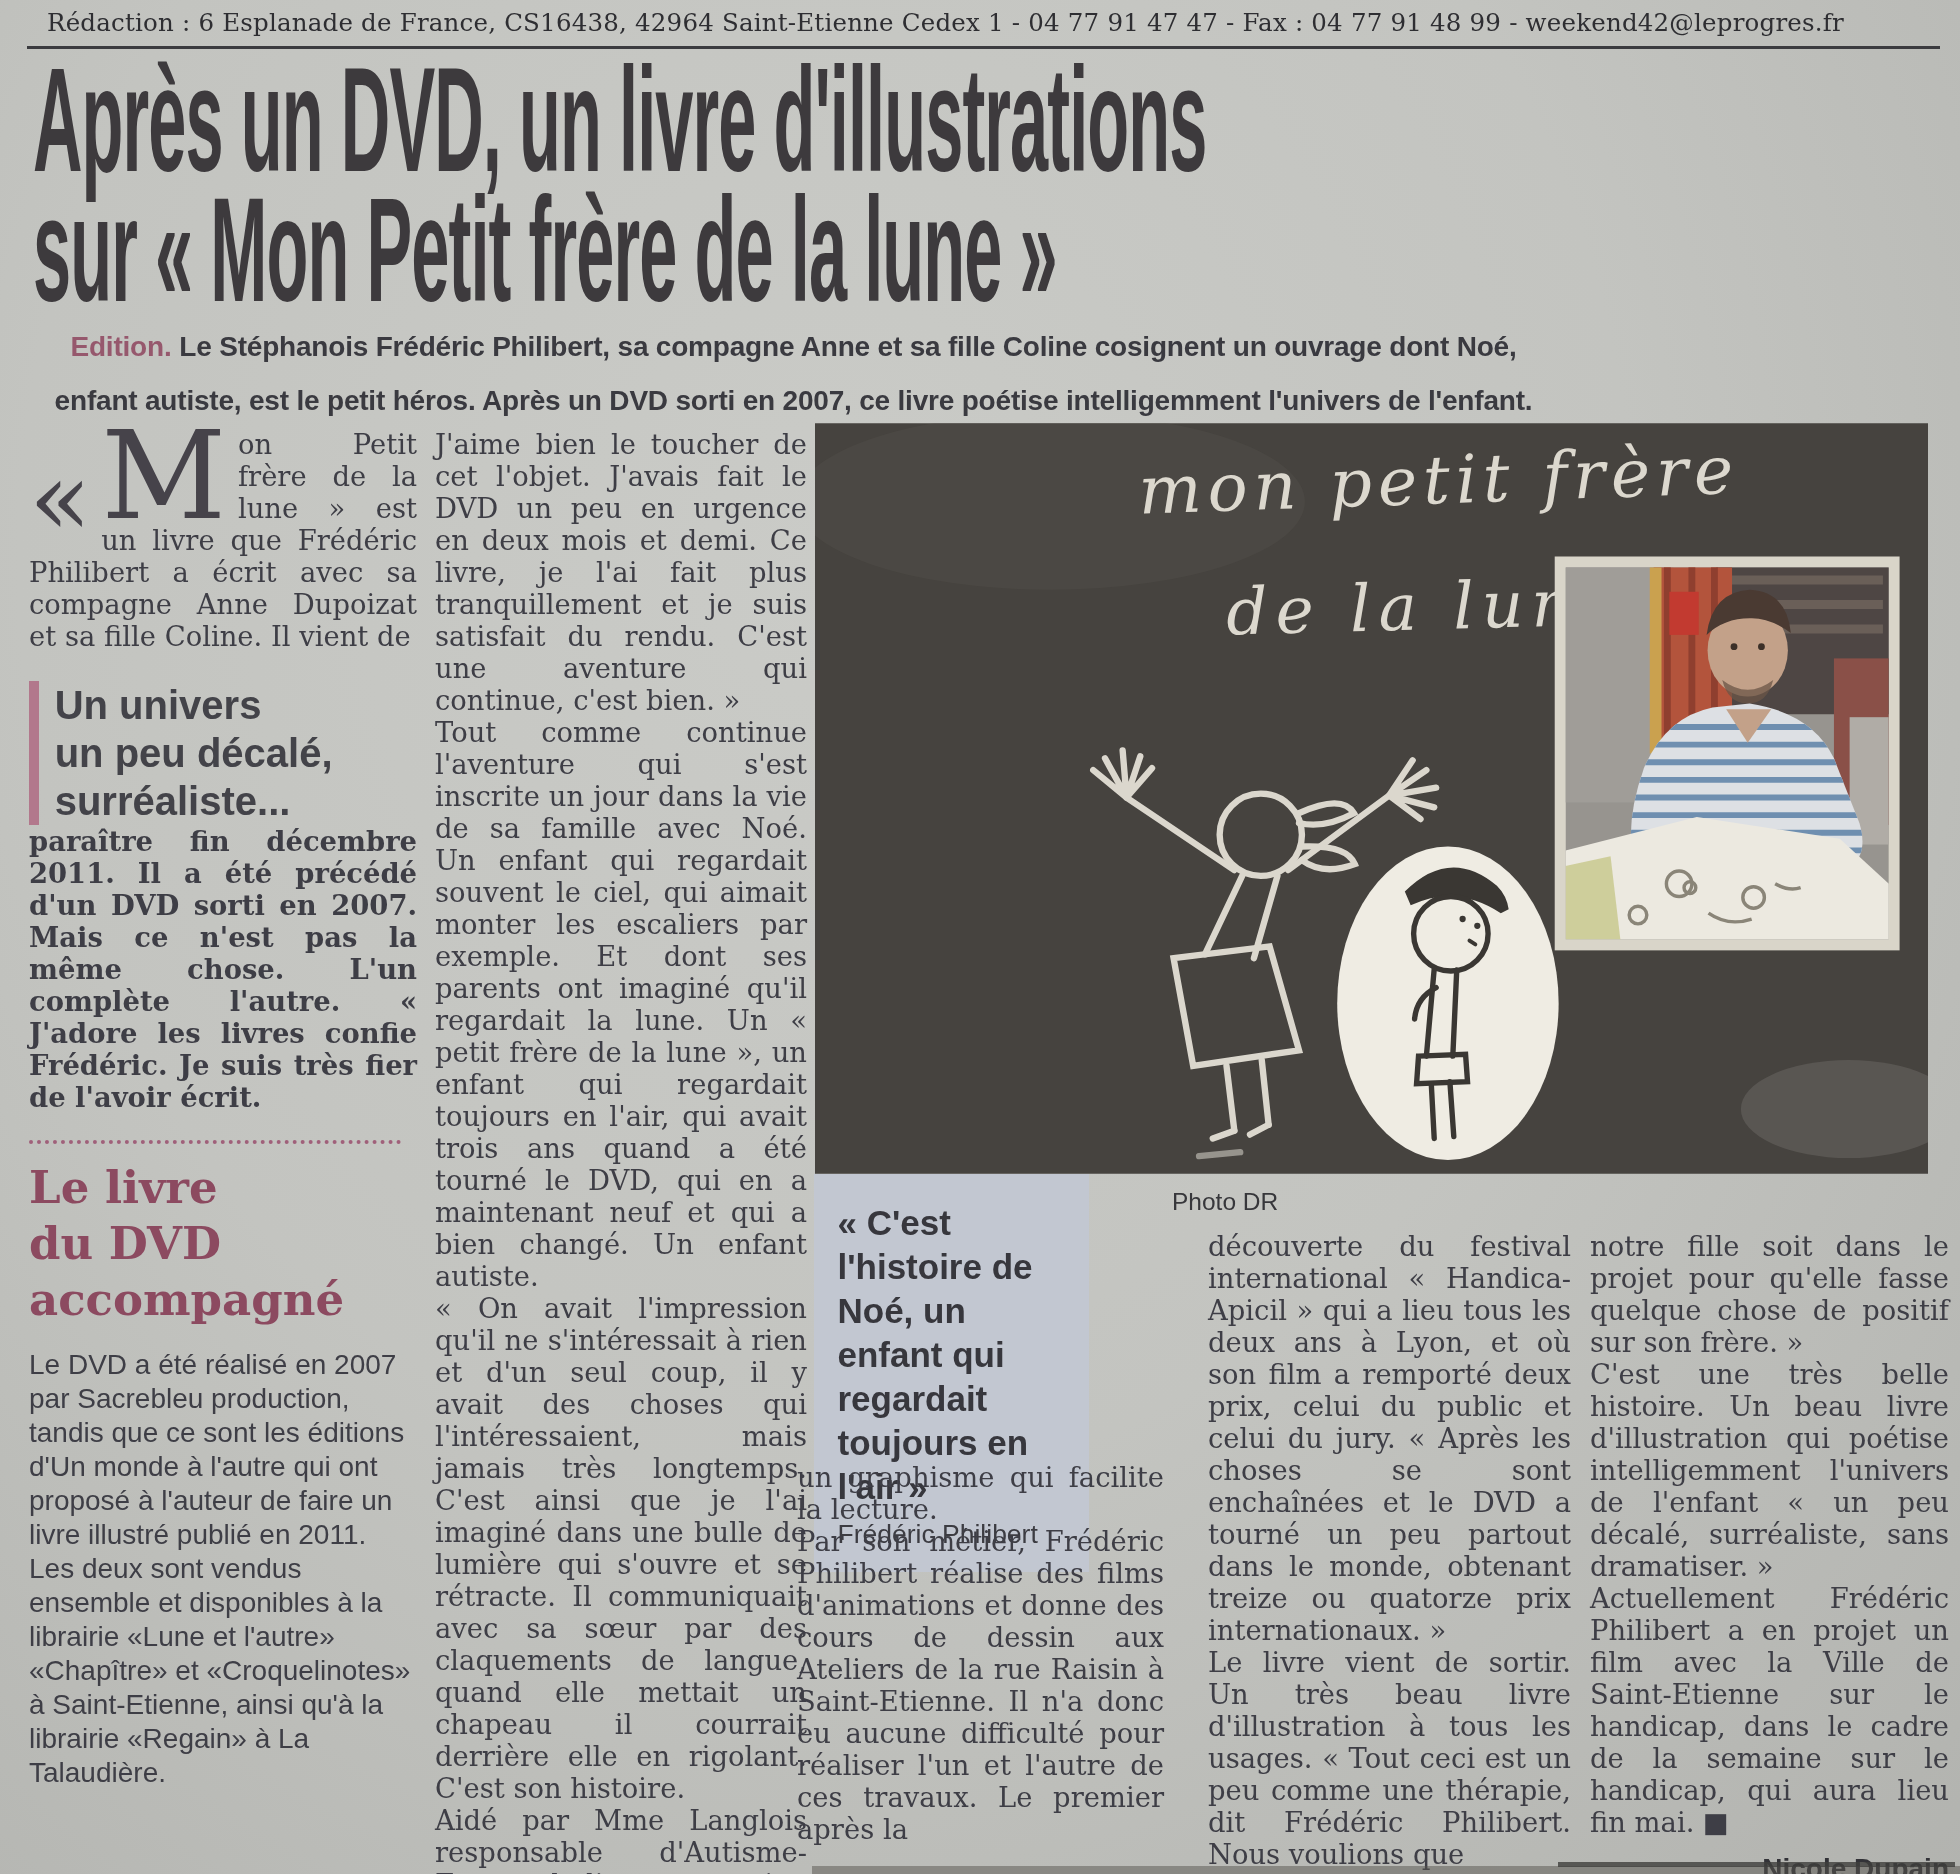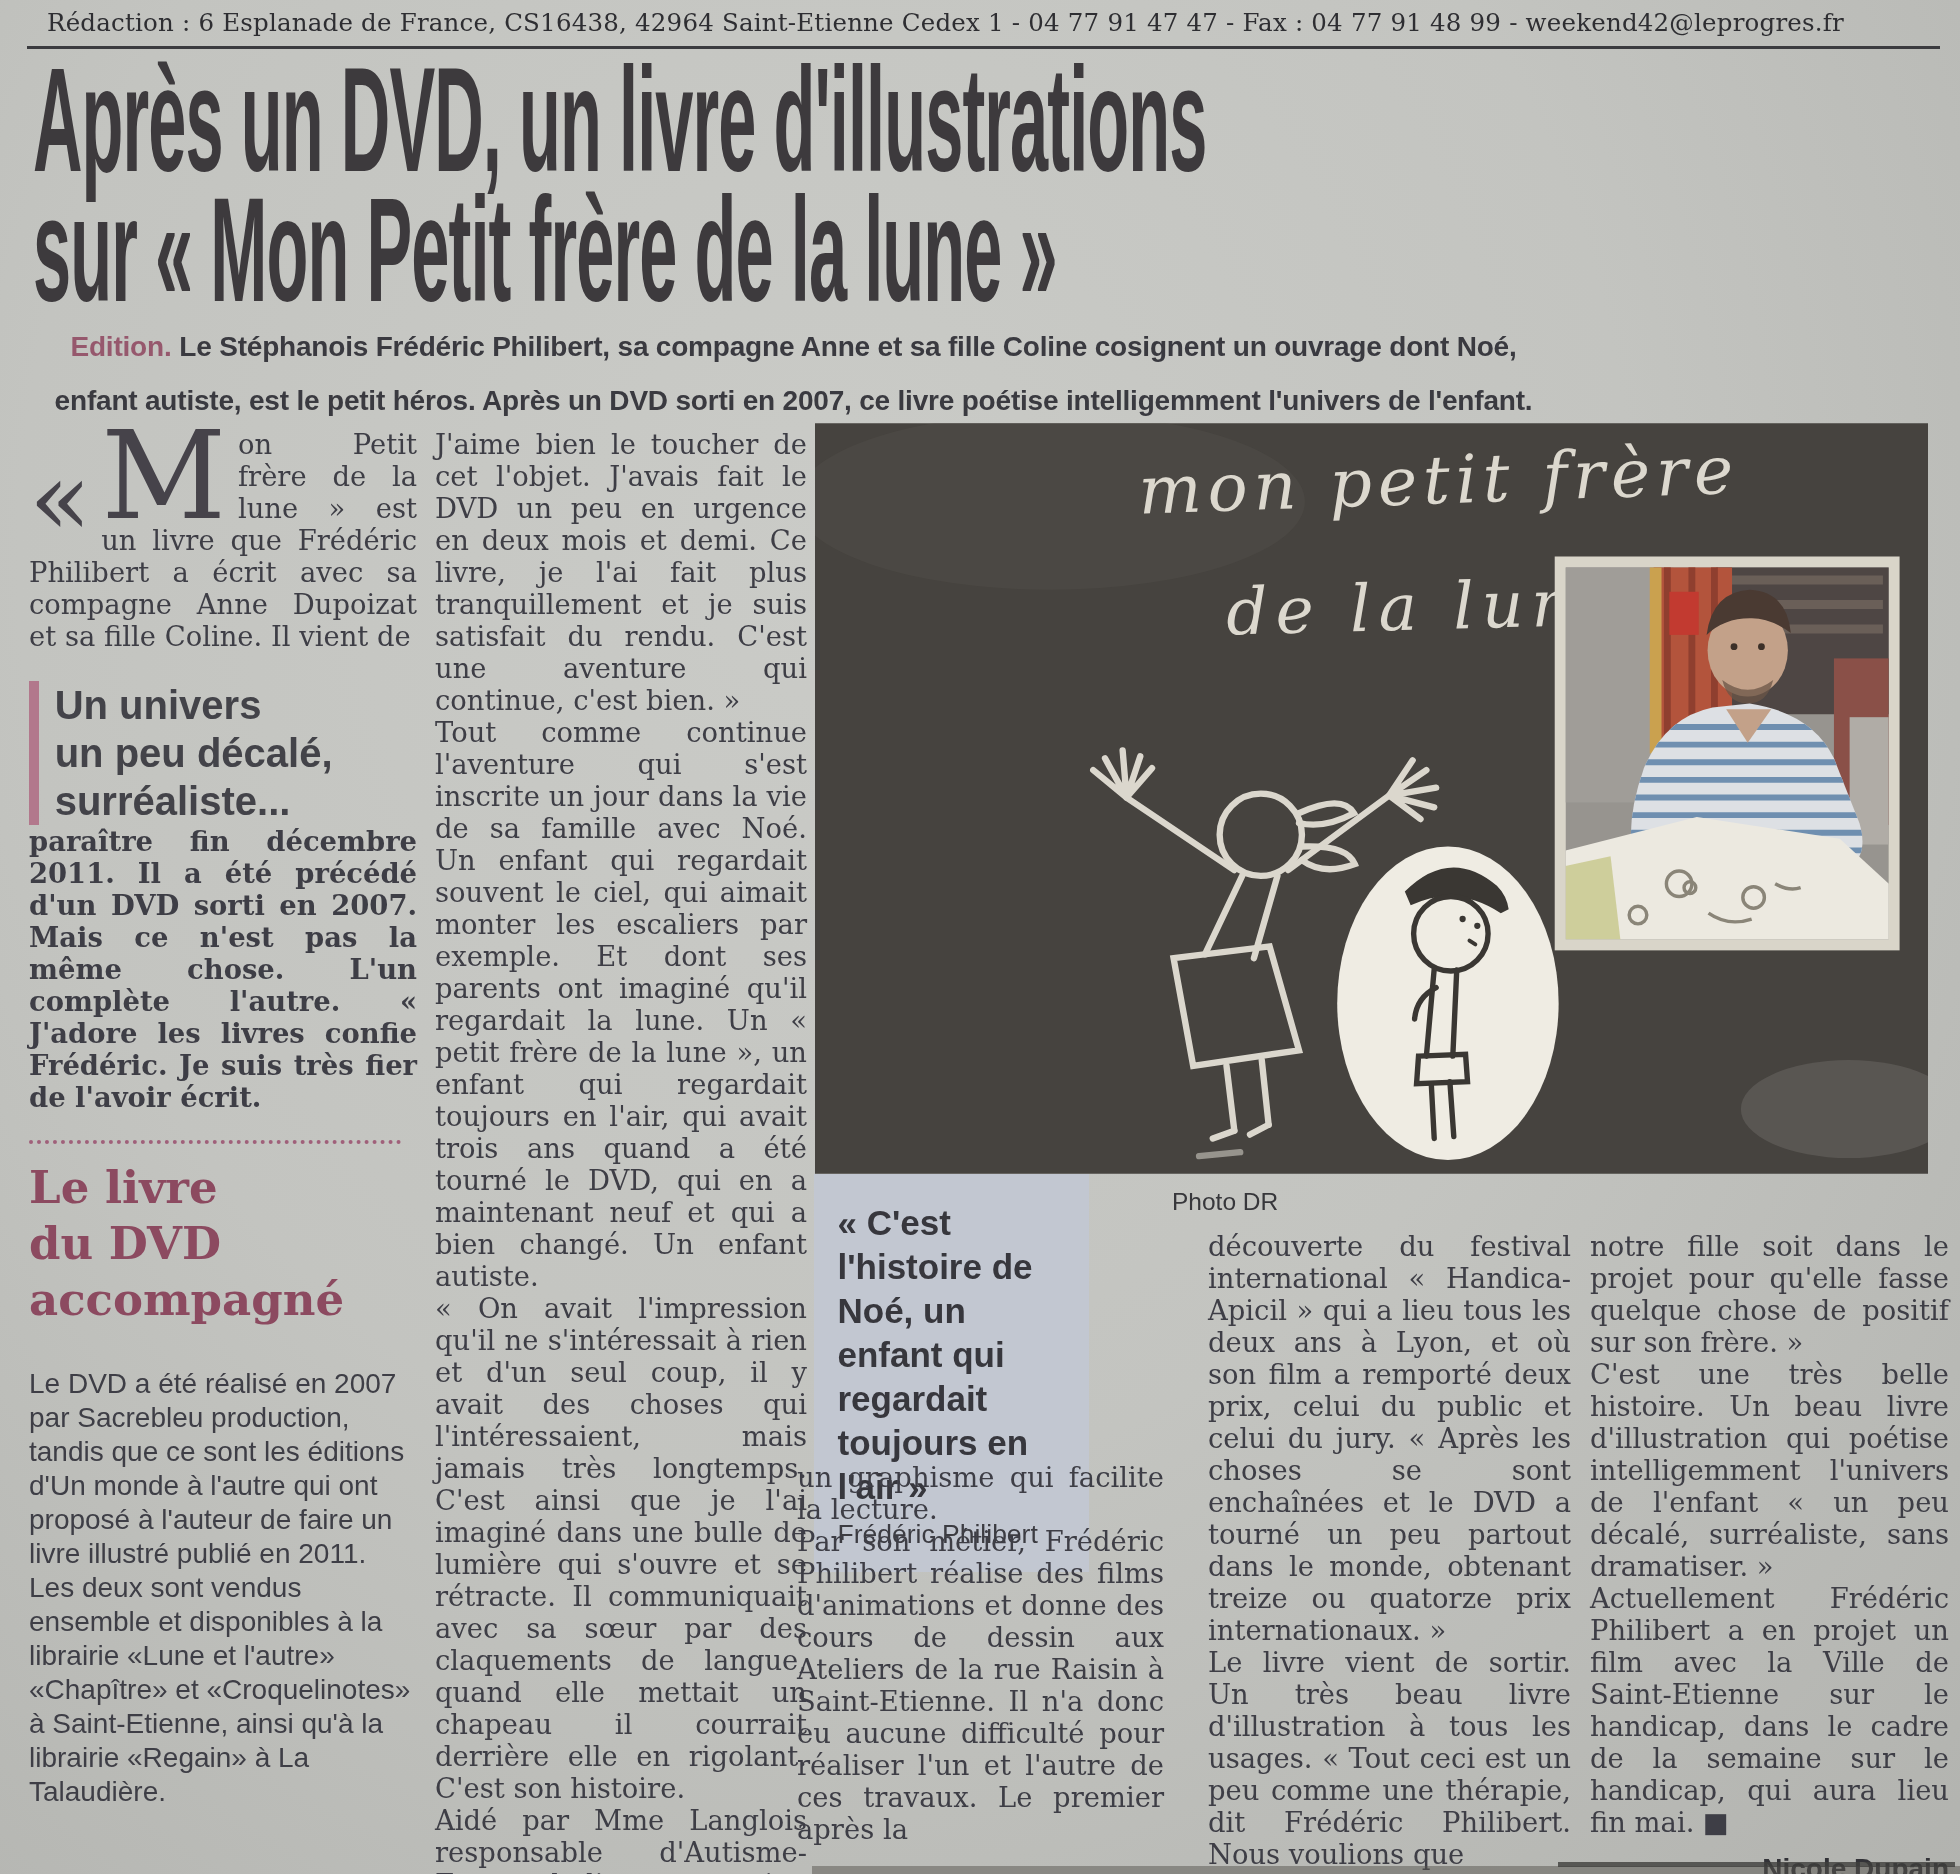--- a/index.html
+++ b/index.html
@@ -49,21 +49,21 @@
   }
   .subhead span { display:block; }
   .after-sub { margin-top:43px;font-weight:bold; }
   .dotrule { margin:27.4px 0 0 0; border:none; border-top:4.9px dotted #a0607a; width:96%; }
   .box-head {
     margin-top:15.7px; font-weight:bold; font-size:45px; line-height:56px;
     color:#8c4a60; text-align:left;
   }
   .box-head span { display:block; }
   .box-body {
-    margin-top:39px; font-family:"Liberation Sans", sans-serif;
+    margin-top:20px; font-family:"Liberation Sans", sans-serif;
     font-size:28px; line-height:34px; text-align:left; color:#3e3e46;
   }
 
   .photo { position:absolute; left:815px; top:423px; width:1113px; height:751px; }
   .photo svg { display:block; }
 
   .pullquote {
     position:absolute; left:814px; top:1174px; width:275px; box-sizing:border-box;
     background:#c2c7d1; padding:27.4px 19.6px 21.6px 23.5px;
     font-family:"Liberation Sans", sans-serif;

